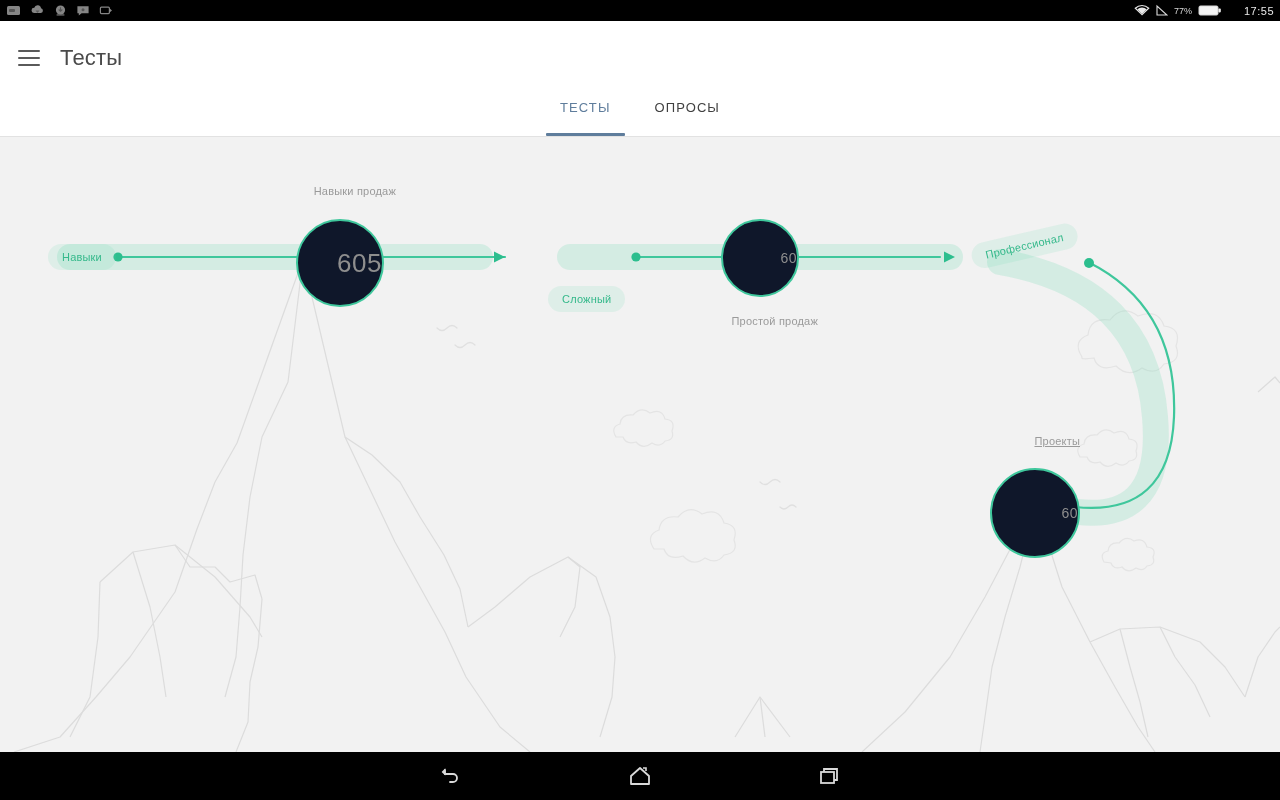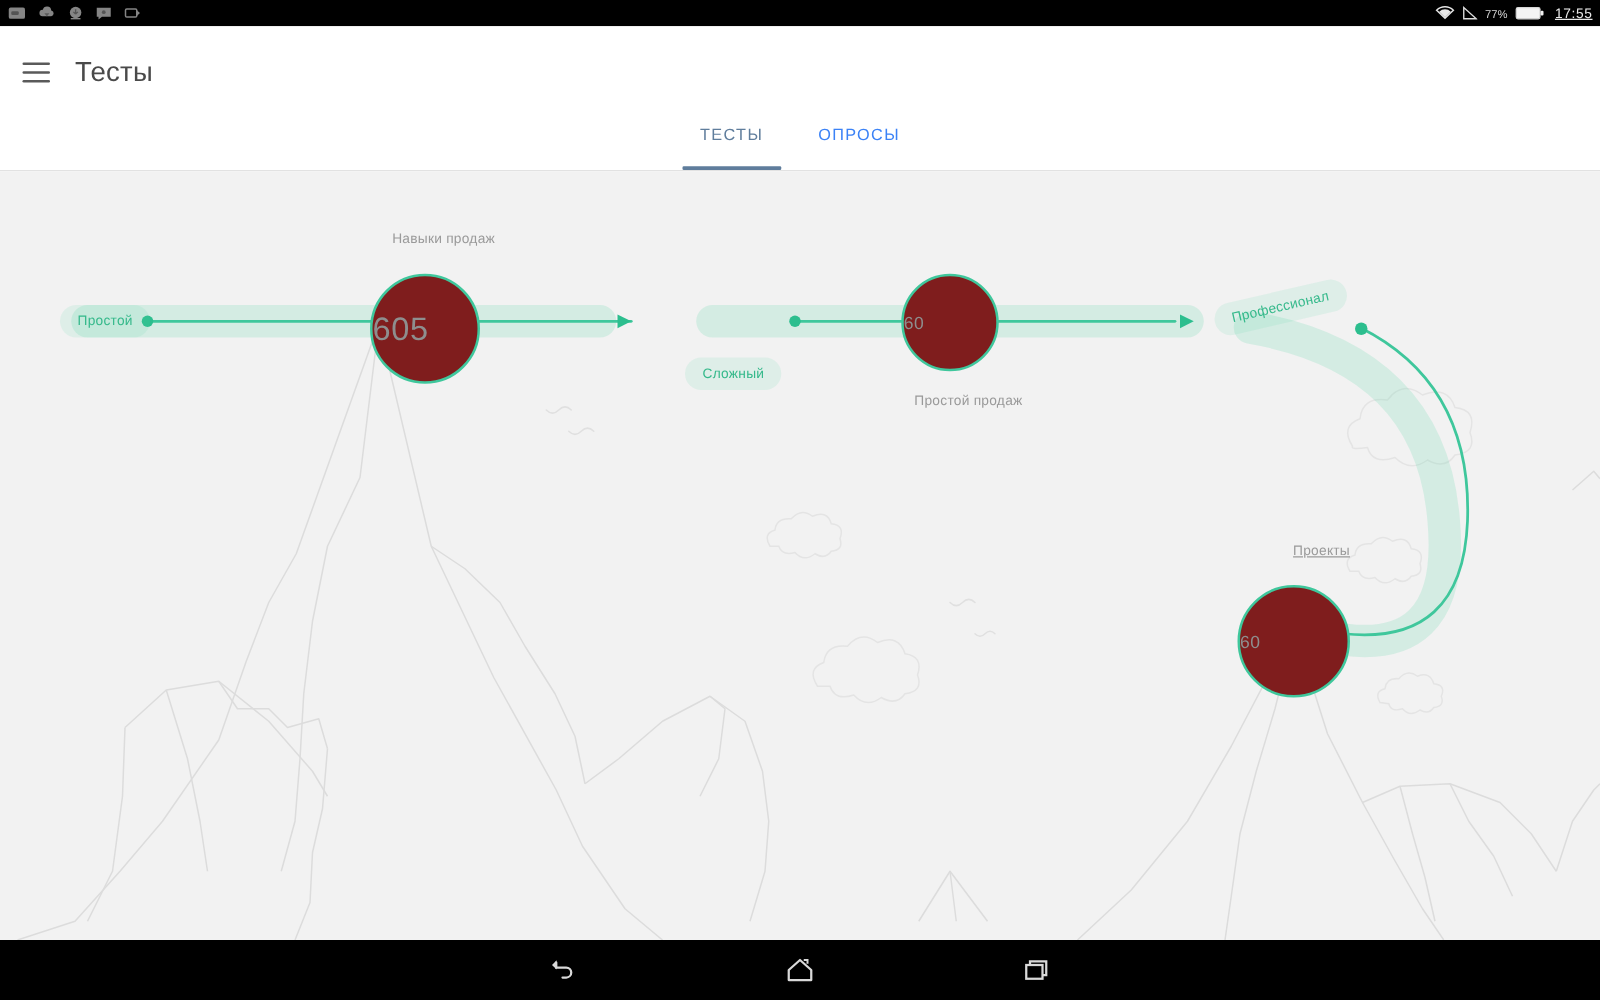--- a/index.html
+++ b/index.html
@@ -23,22 +23,21 @@
     display: flex; align-items: center;
     box-sizing: border-box;
     padding: 0 6px;
   }
   .sb-left { display: flex; align-items: center; gap: 9px; }
   .sb-right { margin-left: auto; display: flex; align-items: center; gap: 6px; }
   .sb-ico { opacity: .55; display: block; }
   .sb-time {
     font-size: 11px; color: #e9e9e9; letter-spacing: .5px;
     font-family: "Liberation Sans", sans-serif;
-    margin-left: 2px;
-    text-decoration: underline;
+    margin-left: 16px;
   }
   .sb-pct { font-size: 9px; color: #d8d8d8; }
 
   
   .appbar {
     position: absolute; top: 21px; left: 0;
     width: 1280px; height: 74px;
     background: #ffffff;
     display: flex; align-items: center;
   }
@@ -65,21 +64,21 @@
     display: flex; justify-content: center; align-items: flex-start;
     border-bottom: 1px solid #e2e2e2;
     box-sizing: border-box;
   }
   .tab {
     position: relative;
     font-size: 13px; letter-spacing: 1.1px;
     padding: 5px 22px 0 22px;
     height: 41px; box-sizing: border-box;
     cursor: pointer;
-    color: #3b82f6;
+    color: #404040;
   }
   .tab.active { color: #5f7d9c; }
   .tab.active::after {
     content: ""; position: absolute;
     left: 8px; right: 8px; bottom: 0; height: 3px;
     background: #5f7d9c; border-radius: 1px;
   }
 
   
   .canvas {
@@ -114,23 +113,23 @@
   }
   .pill.curved {
     transform: rotate(-22deg);
     transform-origin: left center;
   }
 
   
   .node {
     position: absolute;
     border-radius: 50%;
-    background: #7f1d1d;
+    background: #0f172a;
     border: 2px solid #3fc79c;
-    display: flex; align-items: center; justify-content: flex-start;
+    display: flex; align-items: center; justify-content: flex-end;
     box-sizing: border-box;
     cursor: pointer;
   }
   .node-value {
     font-size: 26px; color: #8e8e8e;
     font-weight: 400; letter-spacing: .5px;
   }
   .node.small .node-value { font-size: 14px; }
 
   .node-caption {
@@ -282,21 +281,21 @@
 
       <circle cx="118" cy="120" r="4.6" fill="#2cbe8e"></circle>
       <circle cx="636" cy="120" r="4.6" fill="#2cbe8e"></circle>
       <circle cx="1089" cy="126" r="5" fill="#2cbe8e"></circle>
 
       <path d="M505 120 L494 114.5 L494 125.5 Z" fill="#2cbe8e"></path>
       <path d="M955 120 L944 114.5 L944 125.5 Z" fill="#2cbe8e"></path>
     </svg>
 
     <div class="pill" style="left:48px; top:107px;">
-      <span class="pill-label">Простой</span>
+      <span class="pill-label">Навыки</span>
     </div>
     <div class="pill" style="left:548px; top:107px;margin-top:42px;">
       <span class="pill-label">Сложный</span>
     </div>
     <div class="pill curved" style="left:972px; top:108px; transform:rotate(-13deg);">
       <span class="pill-label">Профессионал</span>
     </div>
 
     <div class="node-caption" style="left:284px; top:48px; width:112px;">Навыки продаж</div>
     <div class="node" style="left:296px; top:82px; width:88px; height:88px;">

